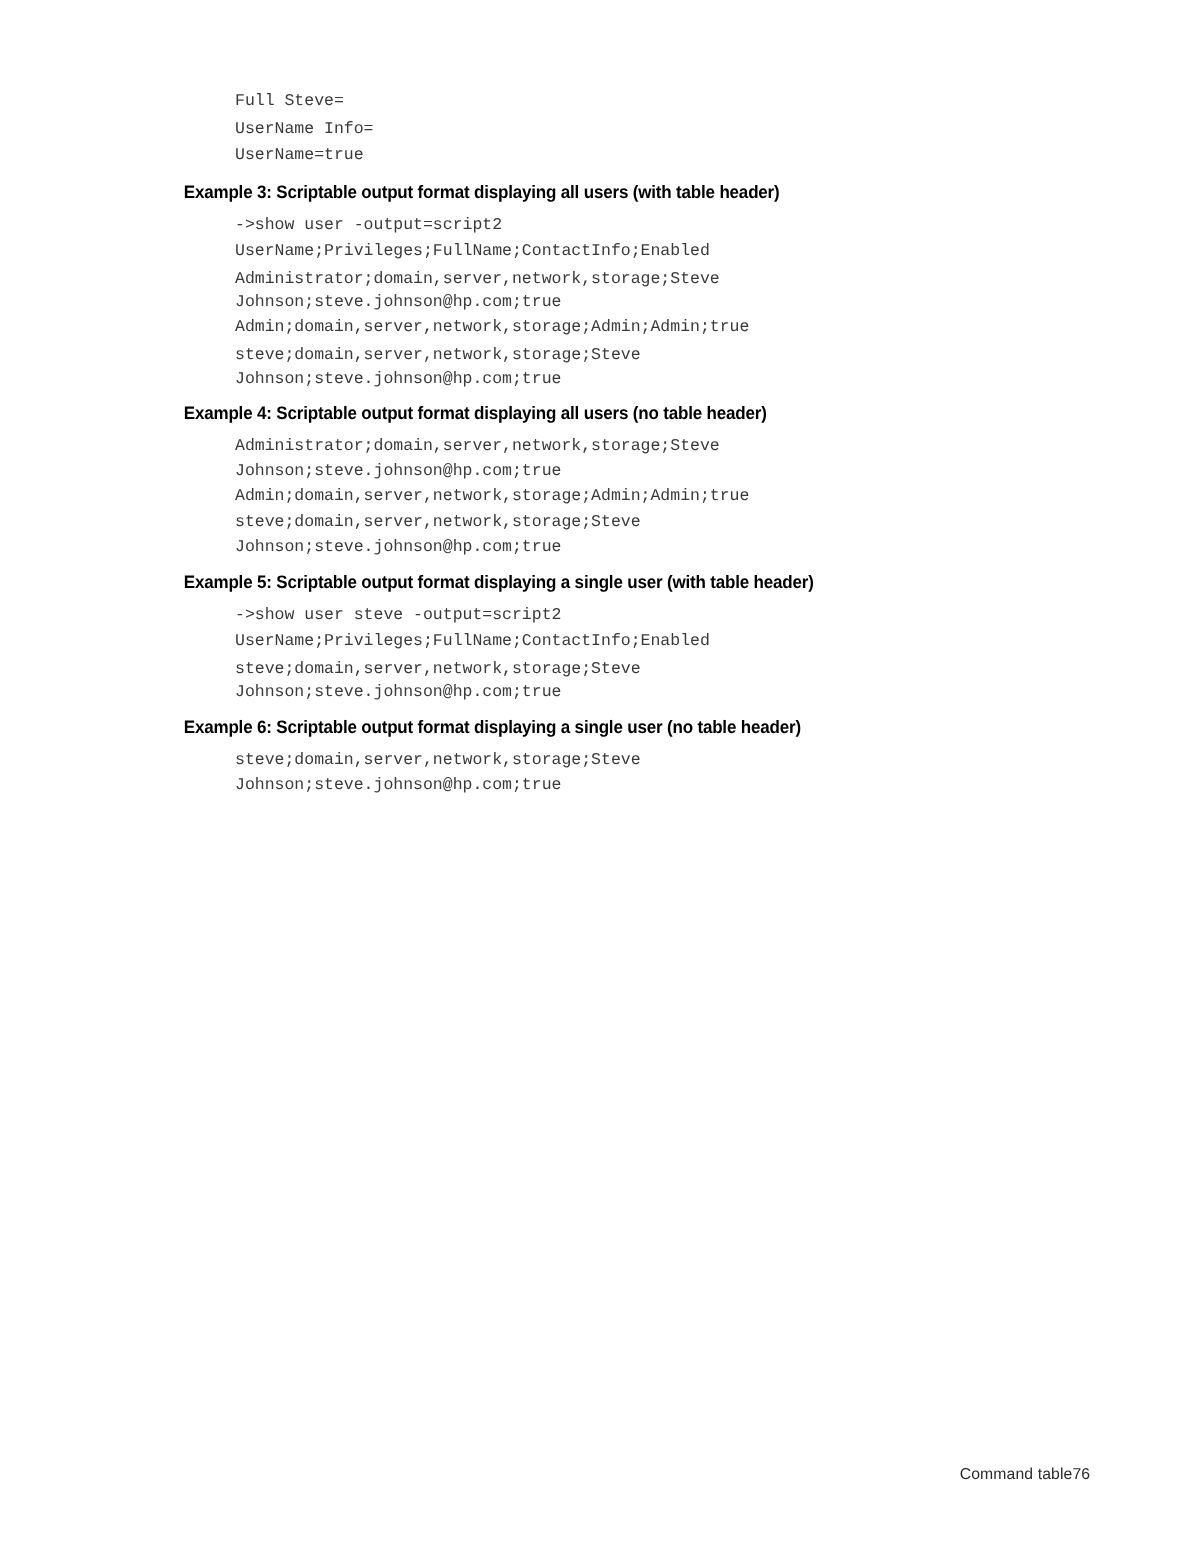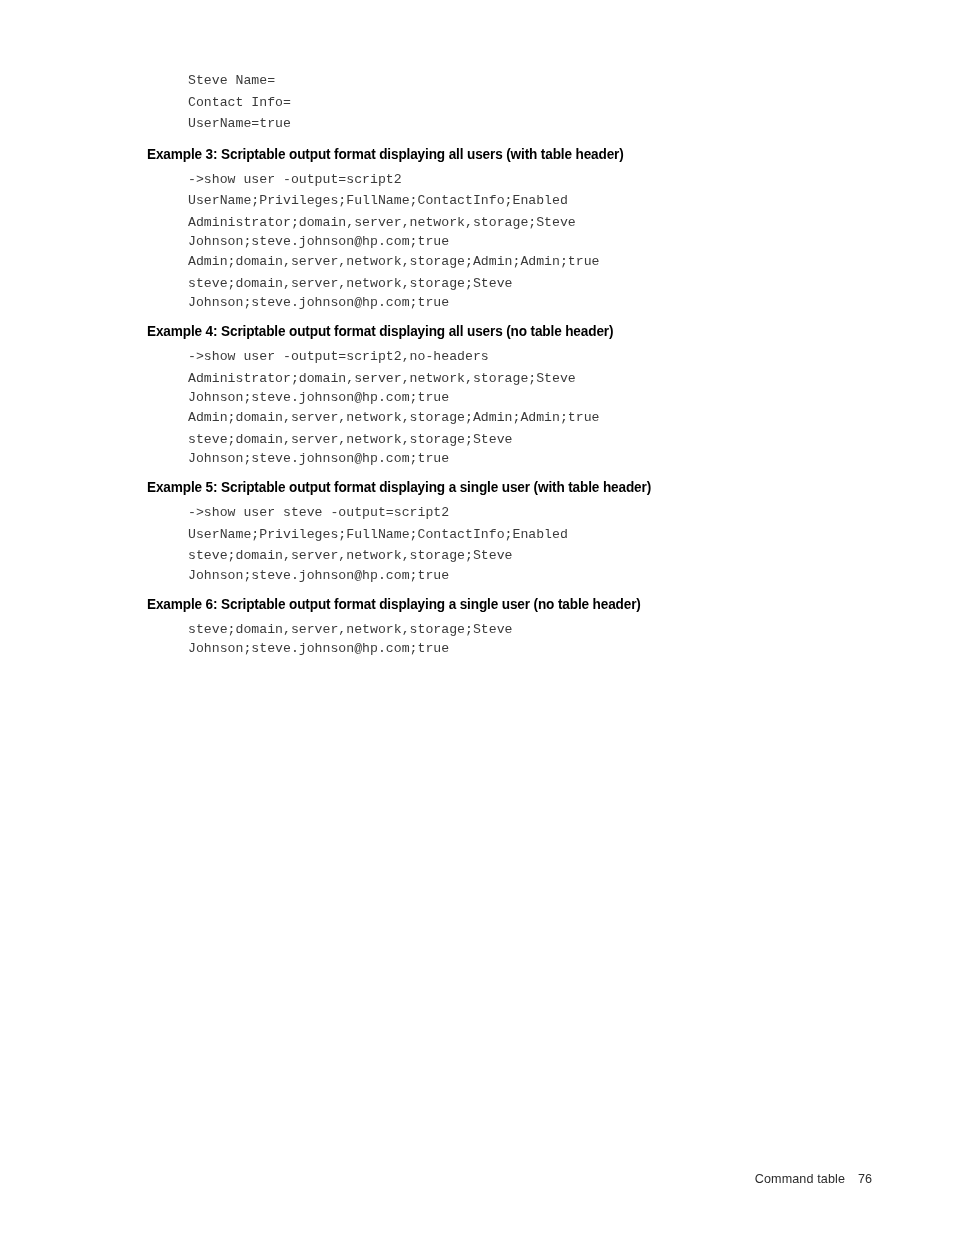--- a/index.html
+++ b/index.html
@@ -64,53 +64,52 @@
     left: 0;
     top: 1158px;
     width: 872px;
     text-align: right;
     font-family: "Liberation Sans", sans-serif;
     font-size: 12.6px;
     color: #2b2b2b;
     white-space: pre;
   }
   .footer .label { letter-spacing: 0.1px; }
-  .footer .pageno { margin-left: 13px; }
+  .footer .pageno { }
 </style>
 </head>
 <body>
 
 <div class="page">
 
   <div class="content">
 
     <div class="code-block">
-      <div class="code-line">Steve Name=</div>
-      <div class="code-line">Contact Info=</div>
+      <div class="code-line">Full Steve=</div>
+      <div class="code-line">UserName Info=</div>
       <div class="code-line">UserName=true</div>
     </div>
 
     <div class="gap-before-heading"></div>
     <div class="ex-heading">Example 3: Scriptable output format displaying all users (with table header)</div>
     <div class="gap-after-heading"></div>
     <div class="code-block">
       <div class="code-line">-&gt;show user -output=script2</div>
       <div class="code-line">UserName;Privileges;FullName;ContactInfo;Enabled</div>
       <div class="code-line">Administrator;domain,server,network,storage;Steve</div>
       <div class="code-line cont">Johnson;steve.johnson@hp.com;true</div>
       <div class="code-line">Admin;domain,server,network,storage;Admin;Admin;true</div>
       <div class="code-line">steve;domain,server,network,storage;Steve</div>
       <div class="code-line cont">Johnson;steve.johnson@hp.com;true</div>
     </div>
 
     <div class="gap-before-heading"></div>
     <div class="ex-heading">Example 4: Scriptable output format displaying all users (no table header)</div>
     <div class="gap-after-heading"></div>
     <div class="code-block">
-      <div class="code-line">-&gt;show user -output=script2,no-headers</div>
       <div class="code-line">Administrator;domain,server,network,storage;Steve</div>
       <div class="code-line cont">Johnson;steve.johnson@hp.com;true</div>
       <div class="code-line">Admin;domain,server,network,storage;Admin;Admin;true</div>
       <div class="code-line">steve;domain,server,network,storage;Steve</div>
       <div class="code-line cont">Johnson;steve.johnson@hp.com;true</div>
     </div>
 
     <div class="gap-before-heading"></div>
     <div class="ex-heading">Example 5: Scriptable output format displaying a single user (with table header)</div>
     <div class="gap-after-heading"></div>

